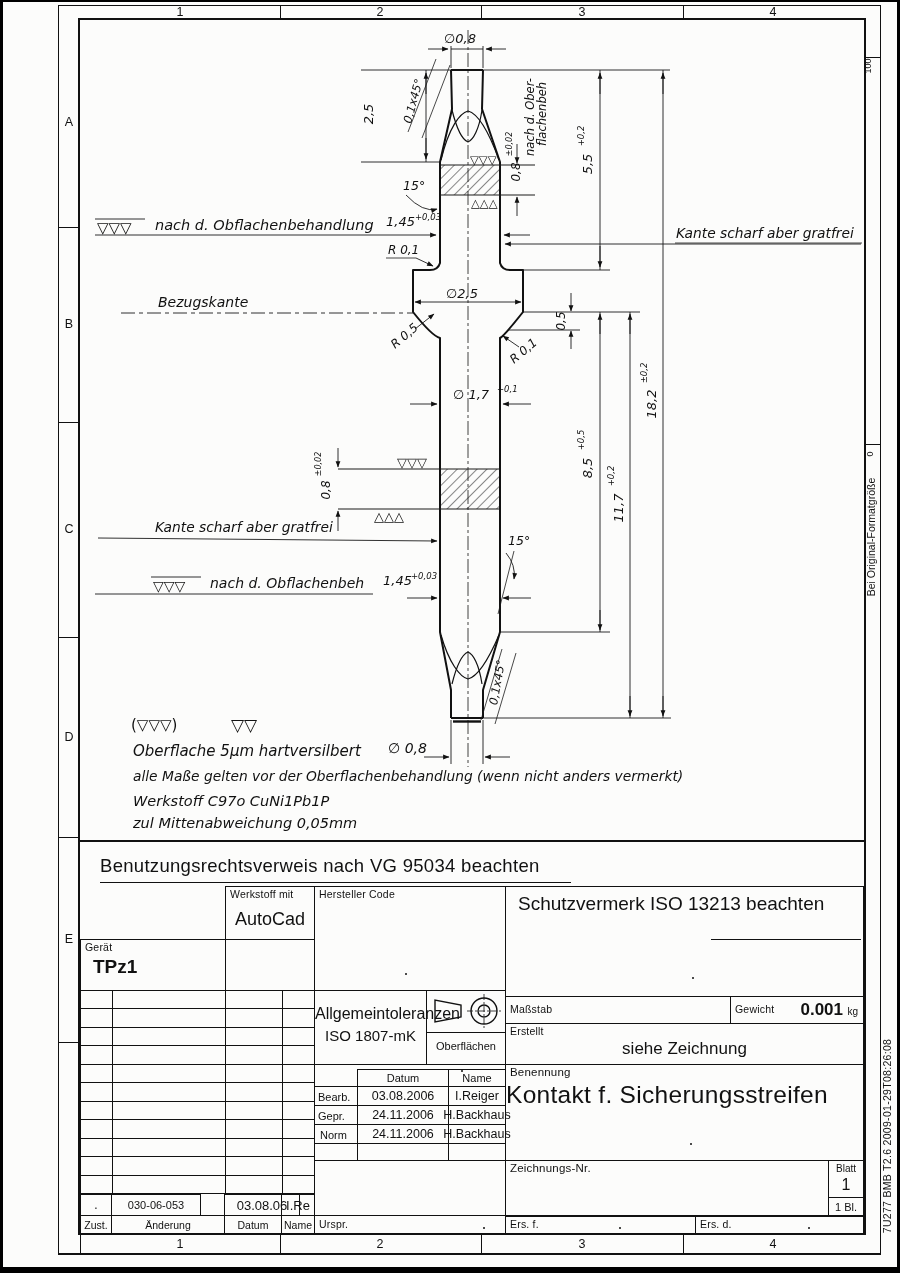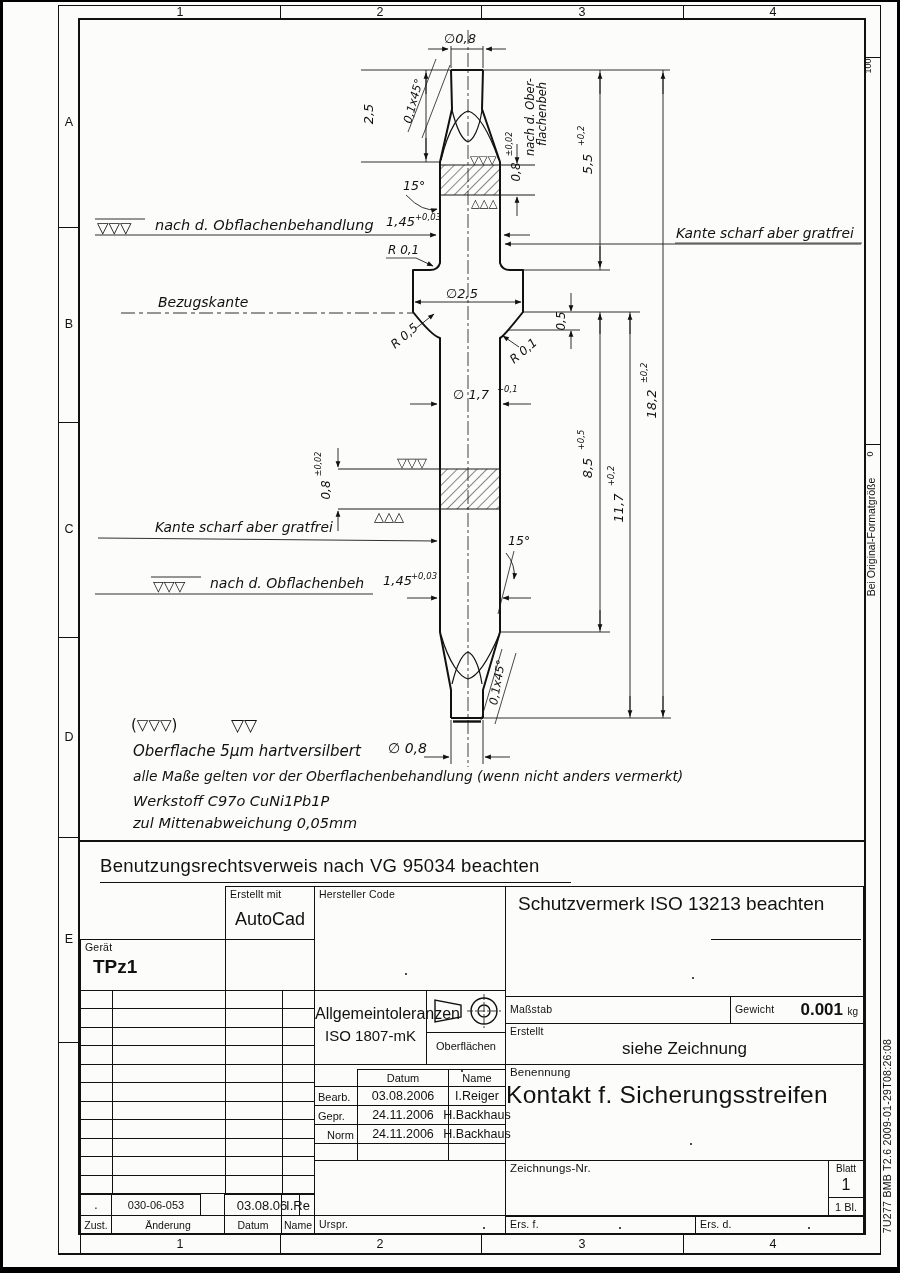--- a/index.html
+++ b/index.html
@@ -213,21 +213,21 @@
       <text x="130" y="754" font-size="15">Oberflache  5µm hartversilbert</text>
       <text x="130" y="779" font-size="13.8">alle Maße gelten vor der Oberflachenbehandlung  (wenn nicht anders vermerkt)</text>
       <text x="130" y="804" font-size="14.5">Werkstoff  C97o CuNi1Pb1P</text>
       <text x="130" y="826" font-size="14.5">zul Mittenabweichung  0,05mm</text>
     </g>
   </svg>
 
   <div class="abs" style="left:97px;top:853px;width:471px;height:27px;border-bottom:1.5px solid #111;font-size:18.5px;letter-spacing:.3px;white-space:nowrap">Benutzungsrechtsverweis nach VG 95034 beachten</div>
 
   <div class="cell" style="left:222px;top:884px;width:90px;height:54px">
-    <span class="lbl">Erstellt mit</span>
+    <span class="lbl">Werkstoff mit</span>
     <div class="abs ctr tbval" style="left:0;top:10px;width:100%;height:44px;font-size:18px">AutoCad</div>
   </div>
   <div class="cell" style="left:77px;top:937px;width:146px;height:52px">
     <span class="lbl">Gerät</span>
     <div class="abs tbval" style="left:12px;top:16px;font-size:19px;font-weight:bold">TPz1</div>
   </div>
   <div class="cell" style="left:222px;top:937px;width:90px;height:52px"></div>
   <div class="cell" style="left:311px;top:884px;width:192px;height:105px">
     <span class="lbl">Hersteller Code</span>
     <span class="dot" style="left:90px;top:86px"></span>
@@ -291,21 +291,21 @@
       <div class="abs" style="left:3px;top:4px">Bearb.</div>
     </div>
   <div class="cell ctr" style="left:354px;top:1084px;width:92px;height:20px;font-size:12.5px">03.08.2006</div>
   <div class="cell ctr" style="left:445px;top:1084px;width:58px;height:20px;font-size:12.5px">I.Reiger</div>
   <div class="cell" style="left:311px;top:1103px;width:44px;height:20px;font-size:11px">
       <div class="abs" style="left:3px;top:4px">Gepr.</div>
     </div>
   <div class="cell ctr" style="left:354px;top:1103px;width:92px;height:20px;font-size:12.5px">24.11.2006</div>
   <div class="cell ctr" style="left:445px;top:1103px;width:58px;height:20px;font-size:12.5px">H.Backhaus</div>
   <div class="cell" style="left:311px;top:1122px;width:44px;height:20px;font-size:11px">
-      <div class="abs" style="left:12px;top:4px">Norm</div>
+      <div class="abs" style="left:5px;top:4px">Norm</div>
     </div>
   <div class="cell ctr" style="left:354px;top:1122px;width:92px;height:20px;font-size:12.5px">24.11.2006</div>
   <div class="cell ctr" style="left:445px;top:1122px;width:58px;height:20px;font-size:12.5px">H.Backhaus</div>
   <div class="cell" style="left:311px;top:1141px;width:44px;height:18px"></div>
   <div class="cell" style="left:354px;top:1141px;width:92px;height:18px"></div>
   <div class="cell" style="left:445px;top:1141px;width:58px;height:18px"></div>
 
   <div class="cell" style="left:502px;top:994px;width:226px;height:28px">
     <span class="lbl" style="top:6px">Maßstab</span>
   </div>

